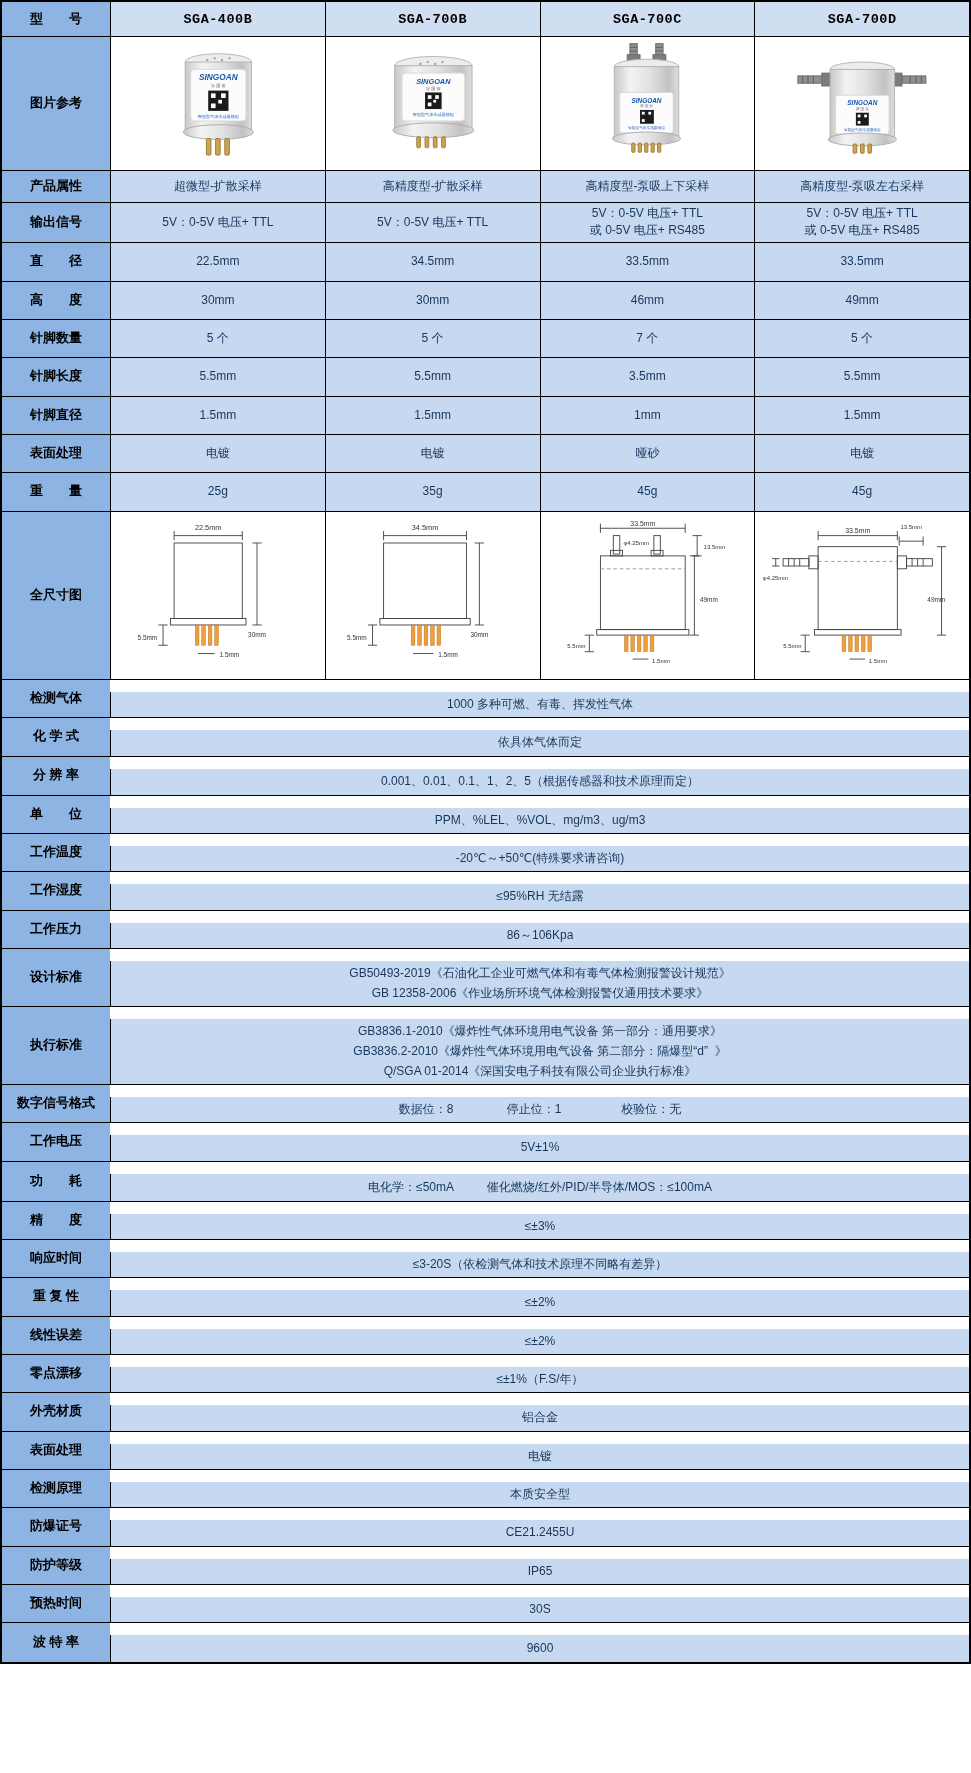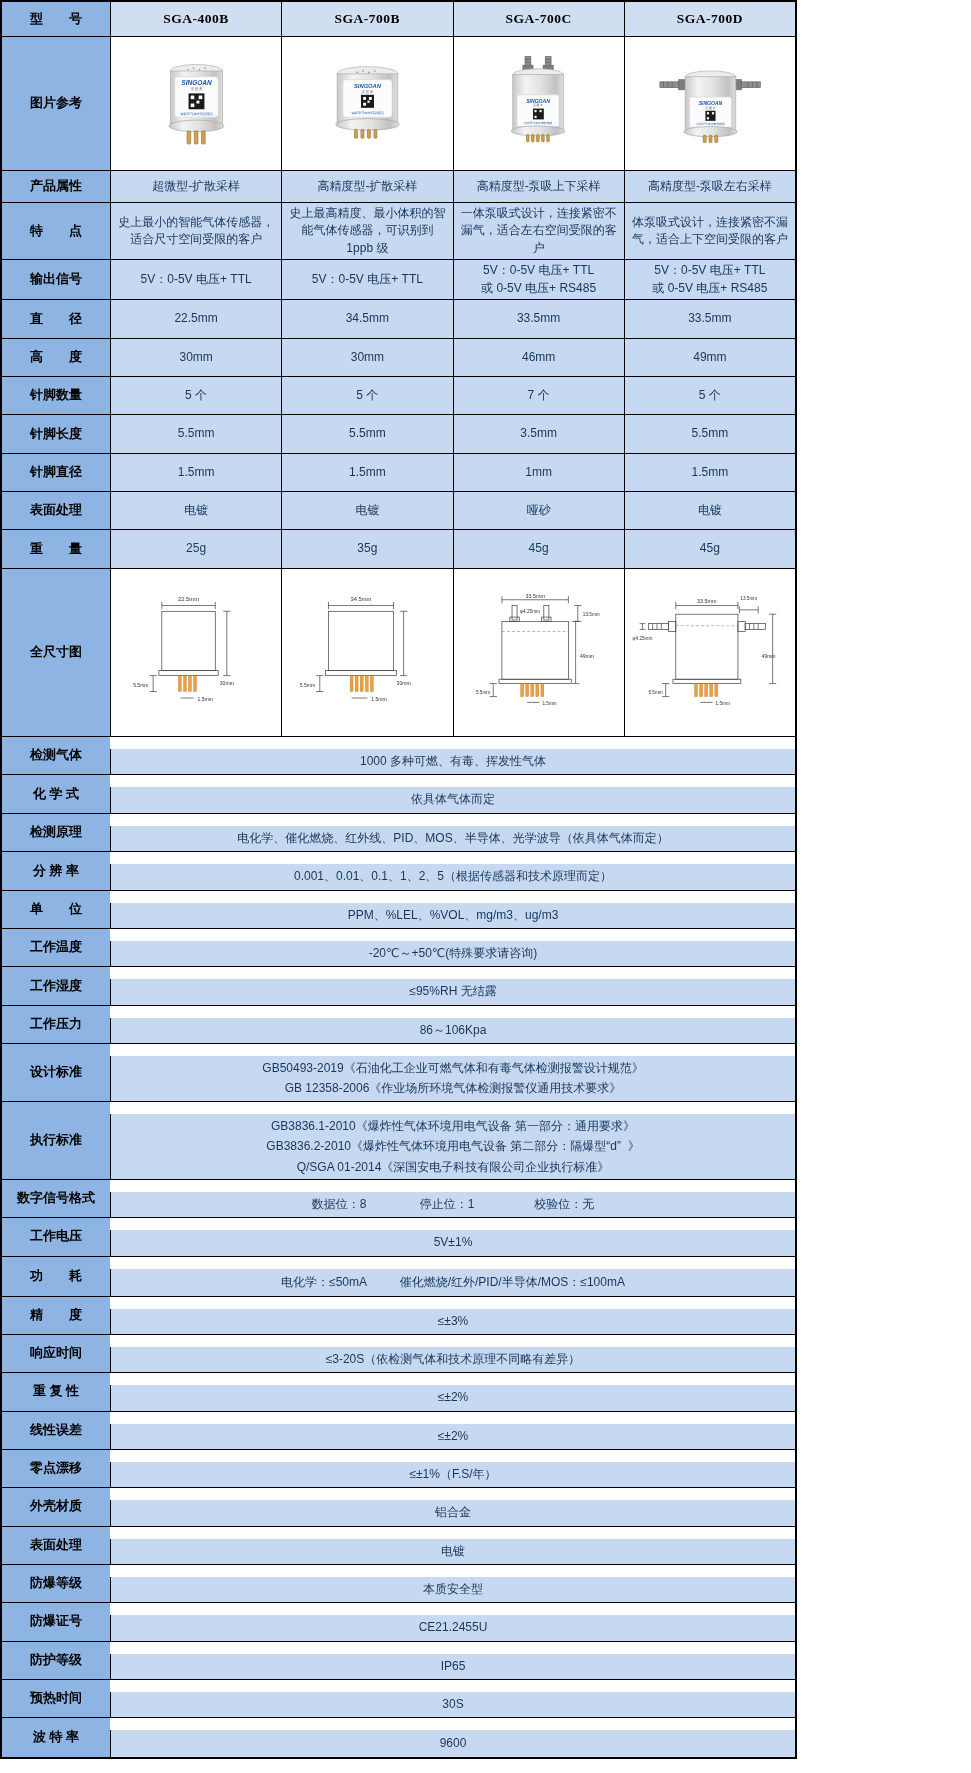--- a/index.html
+++ b/index.html
@@ -2,21 +2,21 @@
 <html><head>
 <meta charset="utf-8">
 <style>
   * { box-sizing: border-box; margin: 0; padding: 0; }
   html,body { background:#ffffff; }
   body {
     width: 971px;
     font-family: "Liberation Sans", "DejaVu Sans", sans-serif;
     color:#16365c;
   }
-  .tbl { width: 797px; border: 2px solid #000; background:#fff; }
+  .tbl { width: 971px; border: 2px solid #000; background:#fff; }
   .row {
     display: grid;
     grid-template-columns: 108px 1fr 1fr 1fr 1fr;
     border-top: 1px solid #000;
   }
   .srow {
     display: grid;
     grid-template-columns: 108px 1fr;
     border-top: 1px solid #000;
   }
@@ -36,21 +36,21 @@
     font-size: 13px;
     line-height: 1.3;
     white-space: pre-wrap;
   }
   .hdr {
     background: #d0def2;
     font-weight: bold;
     color: #000;
     font-size: 13.5px;
     letter-spacing: .5px;
-    font-family: Liberation Serif, serif;
+    font-family: Liberation Mono, monospace;
   }
   .val {
     background: #c7d9f0;
     font-size: 12px;
     line-height: 1.45;
     white-space: pre-line;
   }
   .photo, .diag { background: #ffffff; padding: 0; }
   .photo svg, .diag svg { width: 100%; height: 100%; display:block; }
   .spec-val {
@@ -253,27 +253,20 @@
       </svg>
     </div>
   </div>
 
   <div class="row" style="min-height:32px">
     <div class="label">产品属性</div>
     <div class="val">超微型-扩散采样</div>
     <div class="val">高精度型-扩散采样</div>
     <div class="val">高精度型-泵吸上下采样</div>
     <div class="val">高精度型-泵吸左右采样</div>
-  </div>
-  <div class="row" style="min-height:48px">
-    <div class="label">特　　点</div>
-    <div class="val">史上最小的智能气体传感器，适合尺寸空间受限的客户</div>
-    <div class="val">史上最高精度、最小体积的智能气体传感器，可识别到 1ppb 级</div>
-    <div class="val">一体泵吸式设计，连接紧密不漏气，适合左右空间受限的客户</div>
-    <div class="val">体泵吸式设计，连接紧密不漏气，适合上下空间受限的客户</div>
   </div>
   <div class="row" style="min-height:38px">
     <div class="label">输出信号</div>
     <div class="val">5V：0-5V 电压+ TTL</div>
     <div class="val">5V：0-5V 电压+ TTL</div>
     <div class="val">5V：0-5V 电压+ TTL
 或 0-5V 电压+ RS485</div>
     <div class="val">5V：0-5V 电压+ TTL
 或 0-5V 电压+ RS485</div>
   </div>
@@ -488,24 +481,20 @@
   </div>
 
   <div class="srow" style="min-height:38px">
     <div class="label">检测气体</div>
     <div class="spec-val">1000 多种可燃、有毒、挥发性气体</div>
   </div>
   <div class="srow" style="min-height:39px">
     <div class="label">化 学 式</div>
     <div class="spec-val">依具体气体而定</div>
   </div>
-  <div class="srow" style="min-height:38px">
-    <div class="label">检测原理</div>
-    <div class="spec-val">电化学、催化燃烧、红外线、PID、MOS、半导体、光学波导（依具体气体而定）</div>
-  </div>
   <div class="srow" style="min-height:39px">
     <div class="label">分 辨 率</div>
     <div class="spec-val">0.001、0.01、0.1、1、2、5（根据传感器和技术原理而定）</div>
   </div>
   <div class="srow" style="min-height:38px">
     <div class="label">单　　位</div>
     <div class="spec-val">PPM、%LEL、%VOL、mg/m3、ug/m3</div>
   </div>
   <div class="srow" style="min-height:38px">
     <div class="label">工作温度</div>
@@ -564,21 +553,21 @@
   </div>
   <div class="srow" style="min-height:39px">
     <div class="label">外壳材质</div>
     <div class="spec-val">铝合金</div>
   </div>
   <div class="srow" style="min-height:38px">
     <div class="label">表面处理</div>
     <div class="spec-val">电镀</div>
   </div>
   <div class="srow" style="min-height:38px">
-    <div class="label">防爆等级</div>
+    <div class="label">检测原理</div>
     <div class="spec-val">本质安全型</div>
   </div>
   <div class="srow" style="min-height:39px">
     <div class="label">防爆证号</div>
     <div class="spec-val">CE21.2455U</div>
   </div>
   <div class="srow" style="min-height:38px">
     <div class="label">防护等级</div>
     <div class="spec-val">IP65</div>
   </div>

